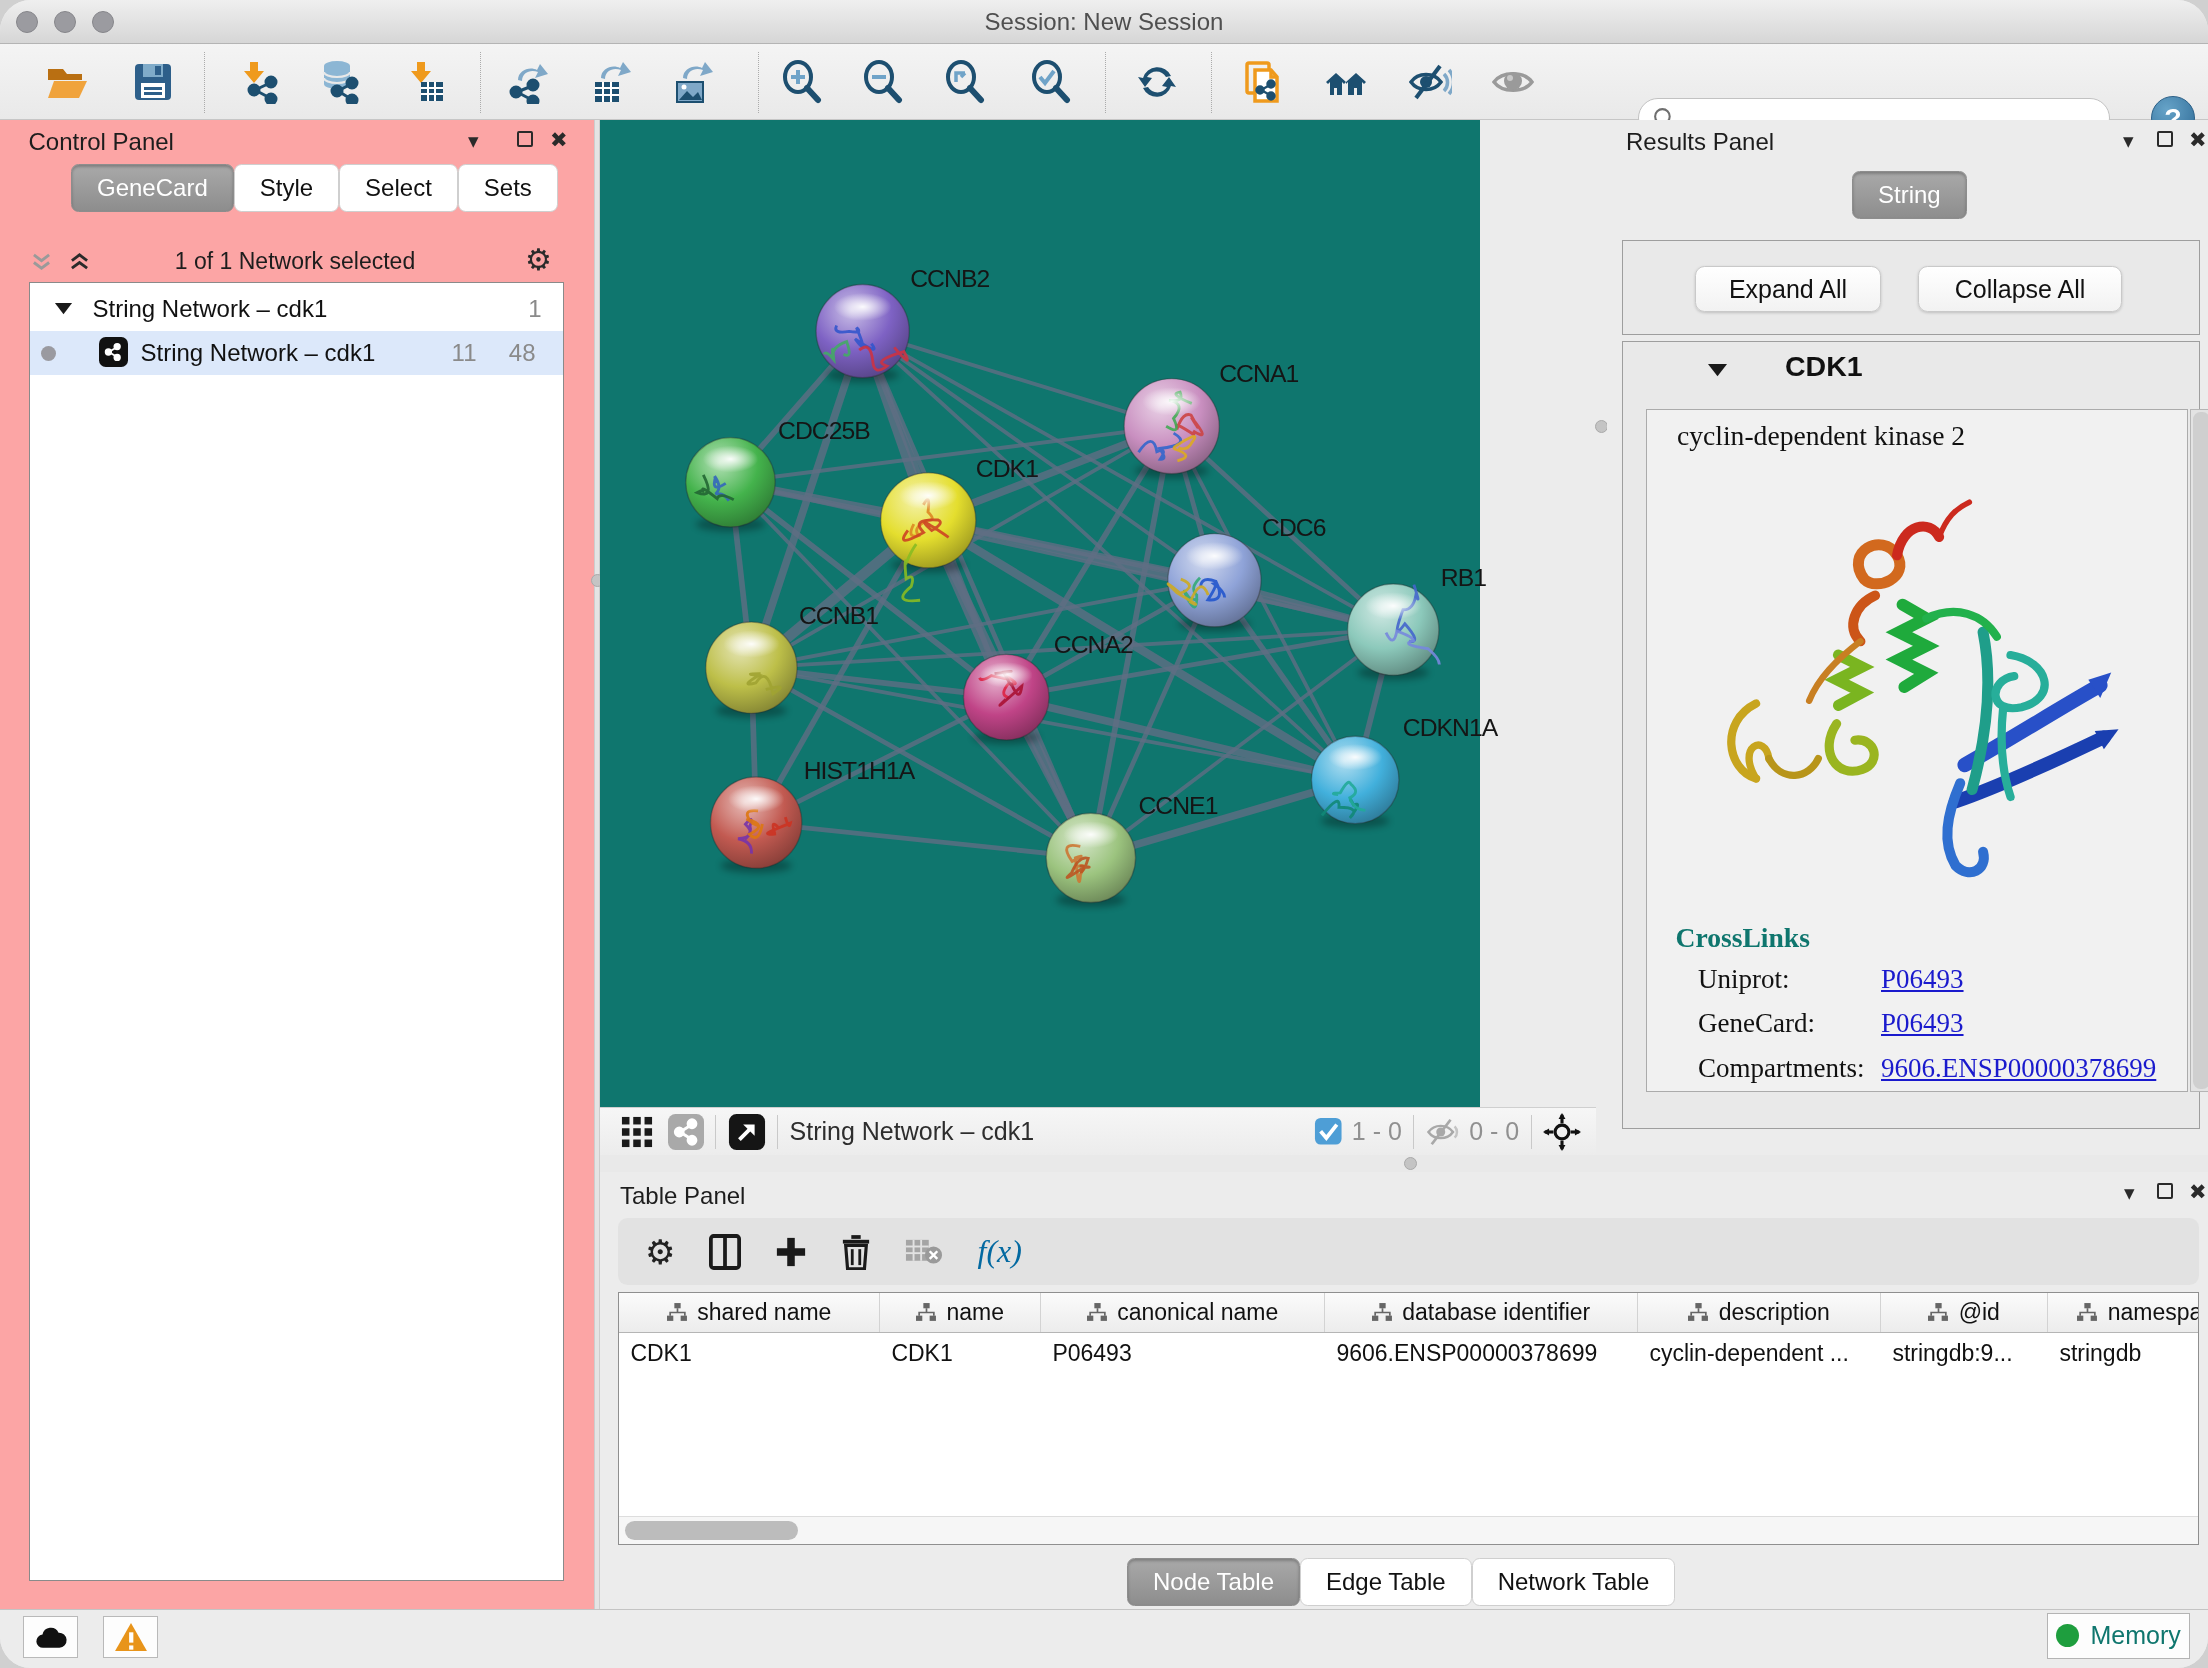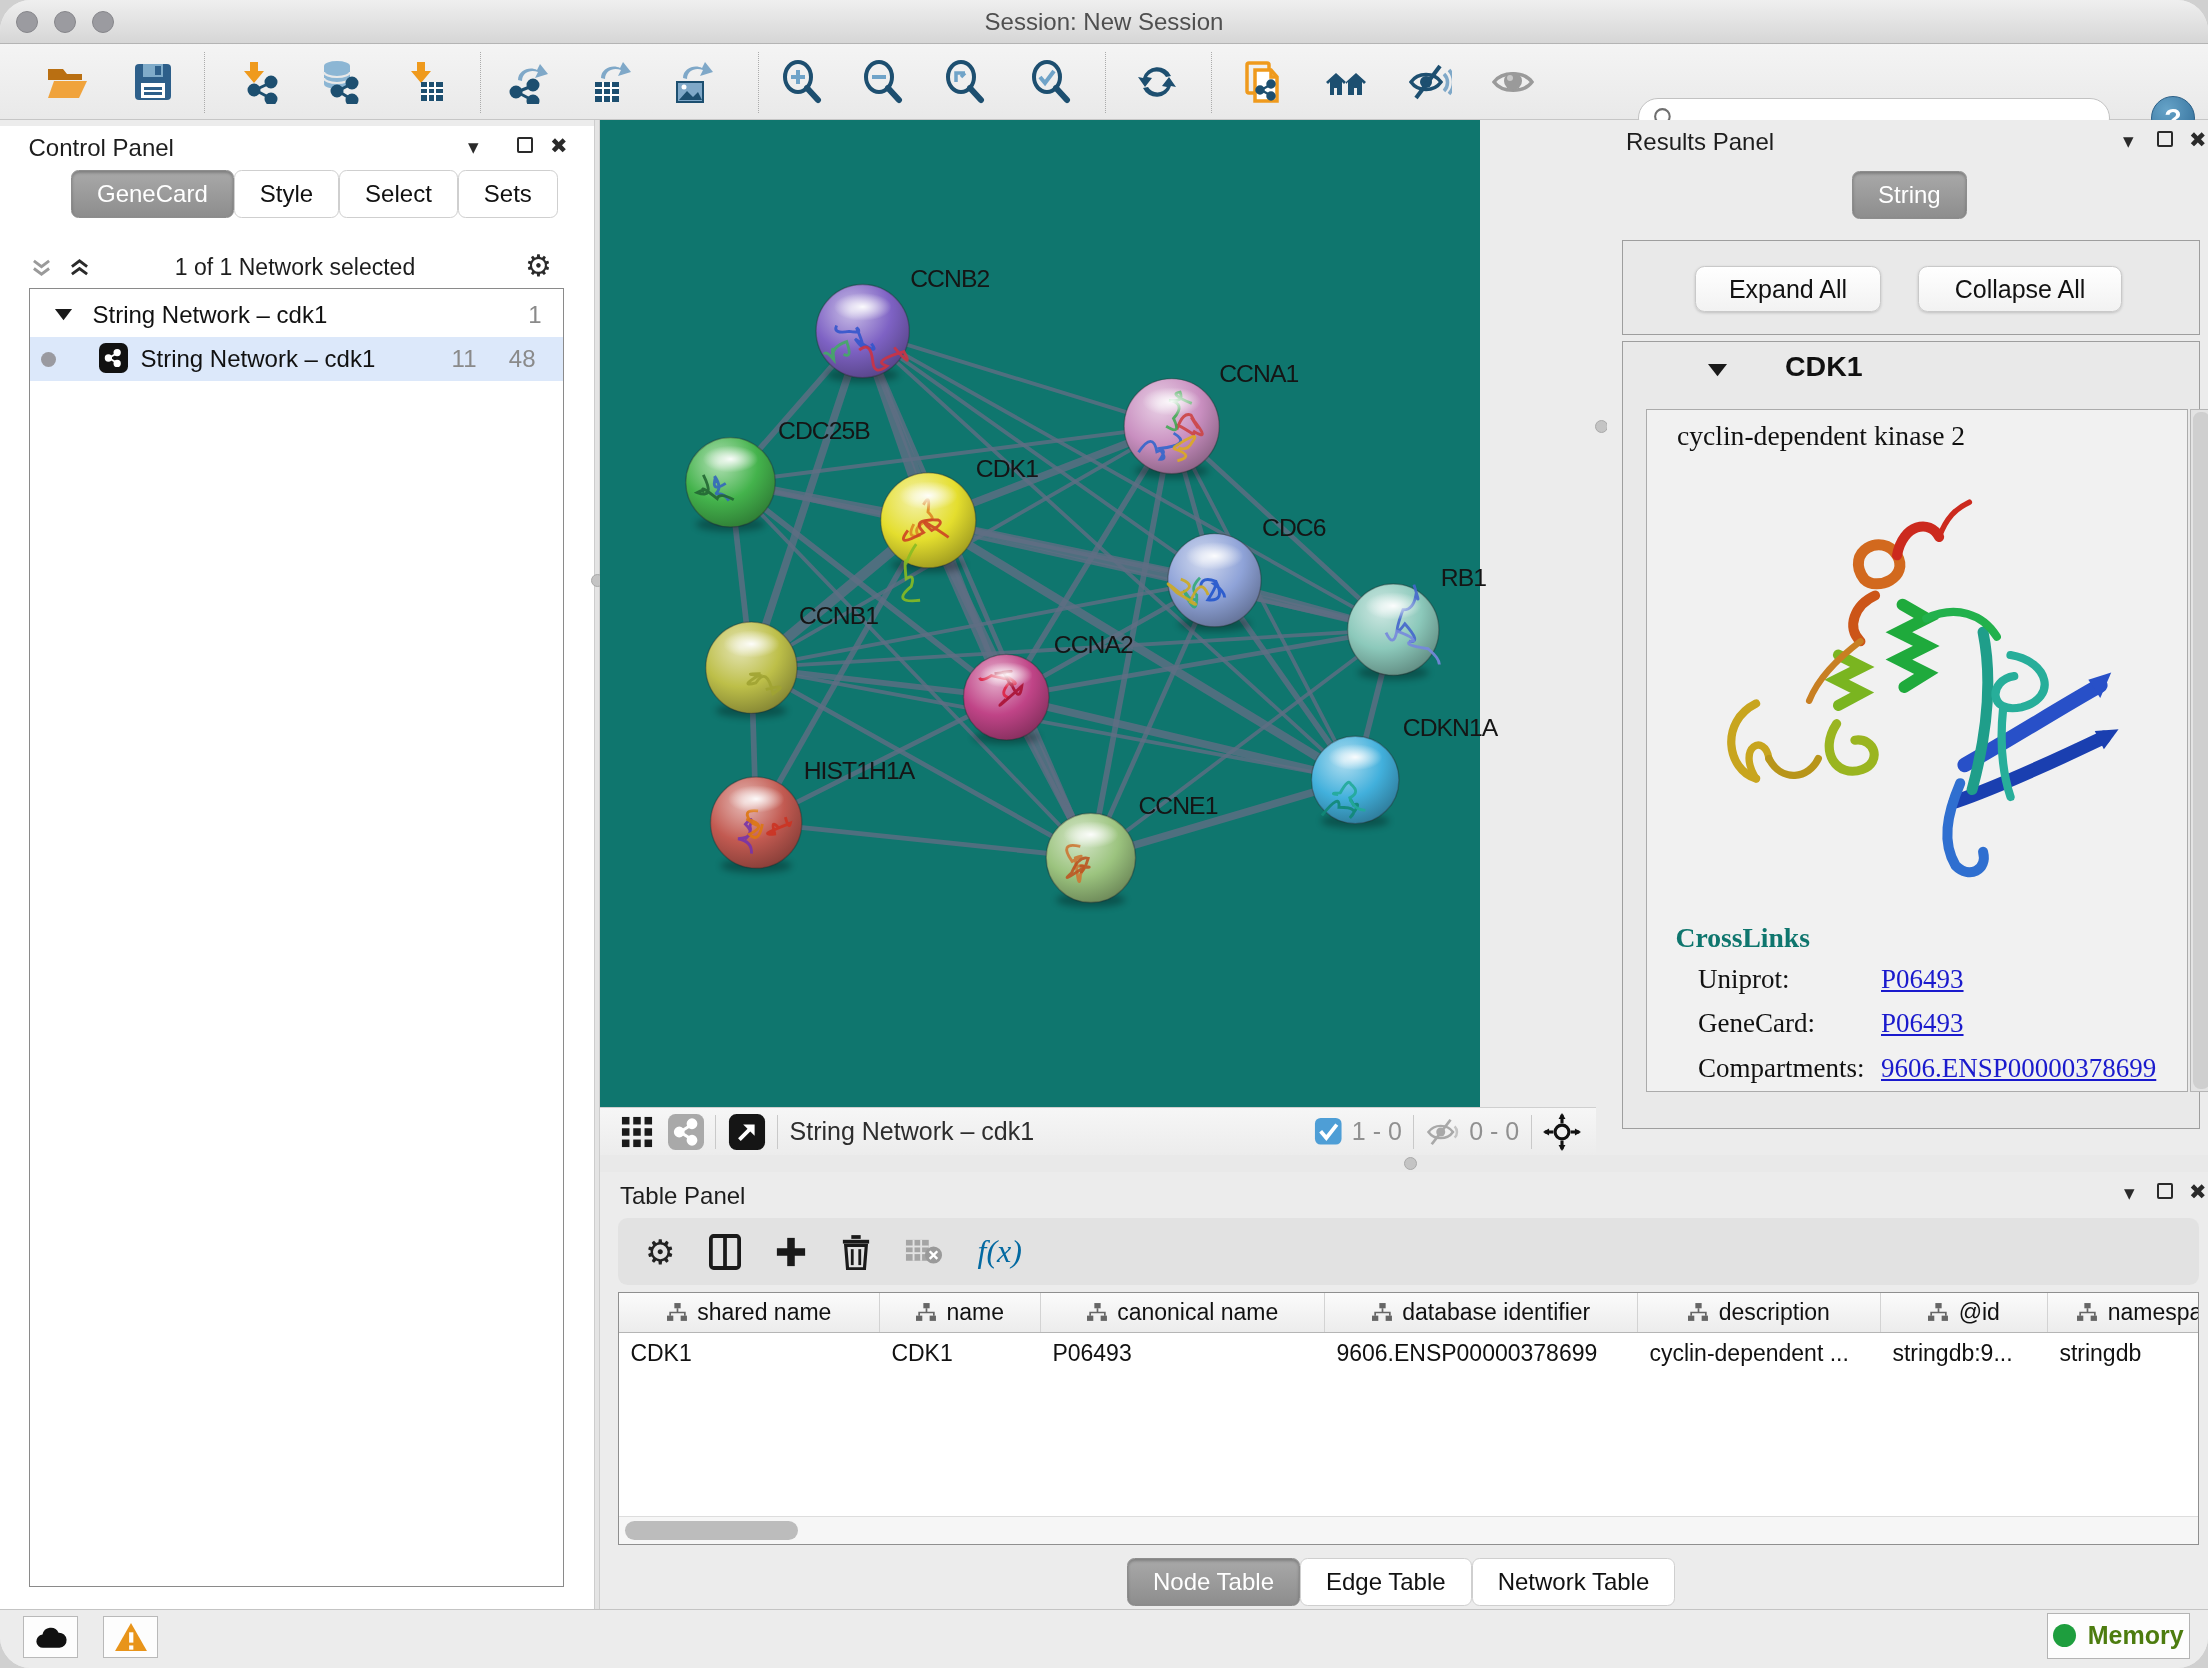--- a/index.html
+++ b/index.html
@@ -23,21 +23,21 @@
   
   .panel-title{font-size:24px;color:#1d1d1d;}
   .ph-ico{font-family:"DejaVu Sans",sans-serif;color:#2a2a2a;font-size:21px;cursor:pointer;line-height:1;}
   .ph-box{width:16px;height:16px;border:2.4px solid #2a2a2a;border-radius:1.9px;cursor:pointer;}
 
   
   .tab{height:48px;display:flex;align-items:center;justify-content:center;font-size:24px;border:1px solid #cfcfcf;background:#fff;color:#111;border-radius:7.6px;cursor:pointer;padding:0 25px;}
   .tab.active{background:linear-gradient(#a9a9a9,#8d8d8d);color:#fff;border-color:#8d8d8d;box-shadow:inset 0 1.9px 2.9px rgba(0,0,0,.25);}
 
   
-  .ctrlpanel{left:0;top:126px;width:594px;height:1489px;background:#ffffff;}
+  .ctrlpanel{left:0;top:120px;width:594px;height:1489px;background:#fca5a5;}
   .ctrl-toolrow{left:0;top:120px;width:594px;height:42px;display:flex;align-items:center;}
   .treebox{left:28.5px;top:162px;width:535px;height:1299px;background:#fff;border:1.9px solid #8a8a8a;}
   .treerow{position:relative;width:100%;height:44px;display:flex;align-items:center;font-size:24px;color:#111;}
   .treerow.selected{background:#dce8fa;}
   .tree-count{position:absolute;color:#8a8a8a;font-size:24px;}
   .share-chip{width:29.5px;height:29.5px;background:#111;border-radius:6.7px;display:flex;align-items:center;justify-content:center;}
 
   
   .vsplit{background:#e4e4e4;border-left:1px solid #cdcdcd;border-right:1px solid #cdcdcd;}
   .hsplit{background:#e9e9e9;}
@@ -69,21 +69,21 @@
   .tp-th{display:flex;align-items:center;justify-content:center;gap:9.5px;font-size:23px;color:#111;border-right:1px solid #d3d3d3;flex:none;overflow:hidden;white-space:nowrap;}
   .tp-row{display:flex;height:40px;align-items:center;}
   .tp-td{font-size:23px;color:#111;padding-left:11.4px;flex:none;overflow:hidden;white-space:nowrap;}
   .tp-scrollstrip{position:absolute;left:0;bottom:0;width:100%;height:28.5px;background:#f6f6f6;border-top:1px solid #ddd;}
   .tp-thumb{position:absolute;left:5.7px;top:4.8px;width:173px;height:19px;background:#bcbcbc;border-radius:9.5px;}
   .fx{font-family:"Liberation Serif",serif;font-style:italic;font-size:32px;color:#0369a1;}
 
   
   .statusbar{left:0;top:1609px;width:2208px;height:59px;background:#ececec;border-top:1px solid #c4c4c4;}
   .sb-btn{top:5.7px;width:55px;height:42px;background:#fdfdfd;border:1.9px solid #b9b9b9;display:flex;align-items:center;justify-content:center;cursor:pointer;}
-  .membtn{top:2.9px;left:2047px;width:143px;height:46px;background:#fdfdfd;border:1.9px solid #b4b4b4;display:flex;align-items:center;justify-content:center;gap:11.4px;font-size:25px;color:#4d7c0f;cursor:pointer;font-weight:bold;}
+  .membtn{top:2.9px;left:2047px;width:143px;height:46px;background:#fdfdfd;border:1.9px solid #b4b4b4;display:flex;align-items:center;justify-content:center;gap:11.4px;font-size:25px;color:#0f766e;cursor:pointer;}
   .memdot{width:23px;height:23px;border-radius:50%;background:#1e9e3e;}
 </style>
 </head>
 <body>
 
 <div class="window">
 
   <div class="abs titlebar">
     <div class="abs tl-btn" style="left:16px"></div>
     <div class="abs tl-btn" style="left:54px"></div>

